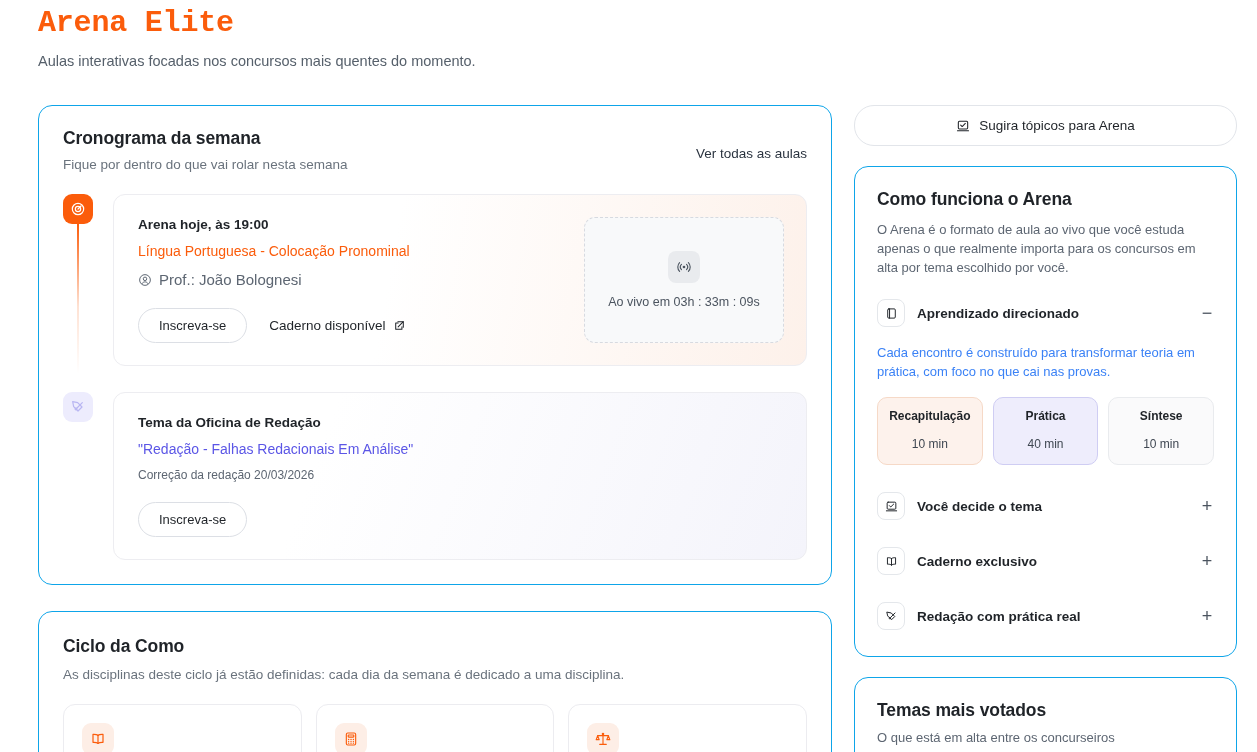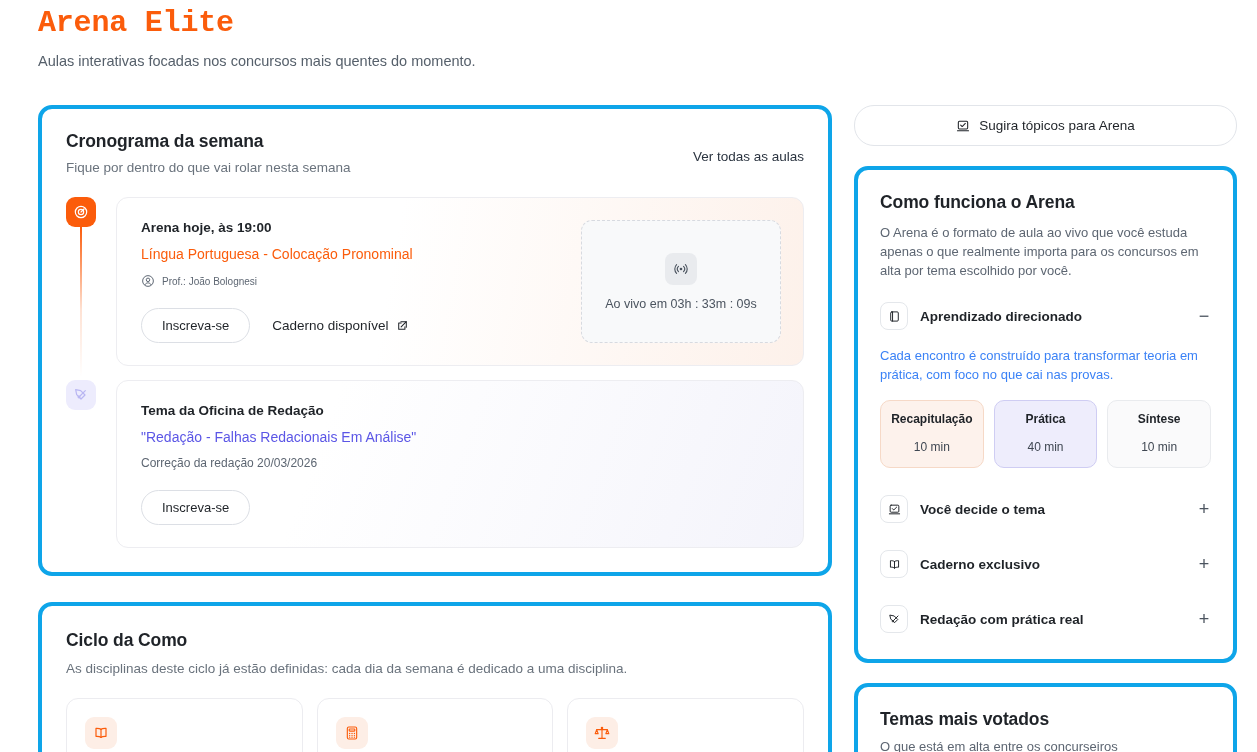--- a/index.html
+++ b/index.html
@@ -19,33 +19,33 @@
     letter-spacing: -0.2px; line-height: 40px; padding-top: 3px; font-family: Liberation Mono, monospace;
   }
   .hero-sub { font-size: 14.5px; color: #56606b; margin-top: 10px; }
 
   
   .cols { display: flex; gap: 22px; margin-top: 36px; padding: 0 18px; align-items: flex-start; }
   .col-main { width: 794px; flex: none; }
   .col-side { width: 383px; flex: none; }
 
   .card {
-    background: #fff; border: 4px solid #0ea5e9; border-radius: 14px;
+    background: #fff; border: 1px solid #0ea5e9; border-radius: 14px;
   }
 
   
   .sched { padding: 22px 24px 24px 24px; }
   .sched-head { display: flex; align-items: flex-start; justify-content: space-between; }
   .sched-title { font-size: 17.5px; font-weight: 700; letter-spacing: -0.1px; }
   .sched-sub { font-size: 13.5px; color: #6a737d; margin-top: 8px; }
   .link-all { font-size: 13.5px; color: #2b3440; margin-top: 18px; cursor: pointer; }
 
   .timeline { margin-top: 22px; position: relative; }
   .trow { display: flex; gap: 12px; position: relative; }
-  .trow + .trow { margin-top: 14px; }
+  .trow + .trow { margin-top: 26px; }
 
   .rail { width: 38px; flex: none; position: relative; }
   .badge {
     width: 30px; height: 30px; border-radius: 9px;
     display: flex; align-items: center; justify-content: center;
     position: relative; z-index: 2;
   }
   .badge.orange { background: #fb5c0b; color: #fff; }
   .badge.violet { background: #edecfd; color: #b9b6f2; }
   .connector {
@@ -58,21 +58,21 @@
     flex: 1; border: 1px solid #ededf1; border-radius: 12px;
     padding: 22px 22px 22px 24px; display: flex; gap: 18px;
   }
   .ev.live { background: linear-gradient(100deg, #ffffff 40%, #fdf1ea 100%); min-height: 160px; }
   .ev.essay { background: linear-gradient(110deg, #ffffff 30%, #f4f4fb 100%); min-height: 138px; }
   .ev-body { flex: 1; }
   .ev-when { font-size: 13.5px; font-weight: 700; color: #1f2328; }
   .ev-name { font-size: 14px; font-weight: 400; margin-top: 11px; }
   .ev-name.orange { color: #fb5c0b; }
   .ev-name.violet { color: #5b56e6; }
-  .ev-meta { display: flex; align-items: center; gap: 7px; font-size: 10px; color: #5d6672; margin-top: 12px; }
+  .ev-meta { display: flex; align-items: center; gap: 7px; font-size: 15px; color: #5d6672; margin-top: 12px; }
   .ev-note { font-size: 12px; color: #5d6672; margin-top: 11px; }
   .ev-actions { display: flex; align-items: center; gap: 22px; margin-top: 20px; }
   .btn-outline {
     border: 1px solid #dcdfe5; background: #fff; border-radius: 19px;
     padding: 9px 20px; font-size: 13px; color: #1f2328;
     font-family: inherit; cursor: pointer;
   }
   .link-inline { display: inline-flex; align-items: center; gap: 7px; font-size: 13.5px; color: #1f2328; cursor: pointer; }
 
   .countdown {

